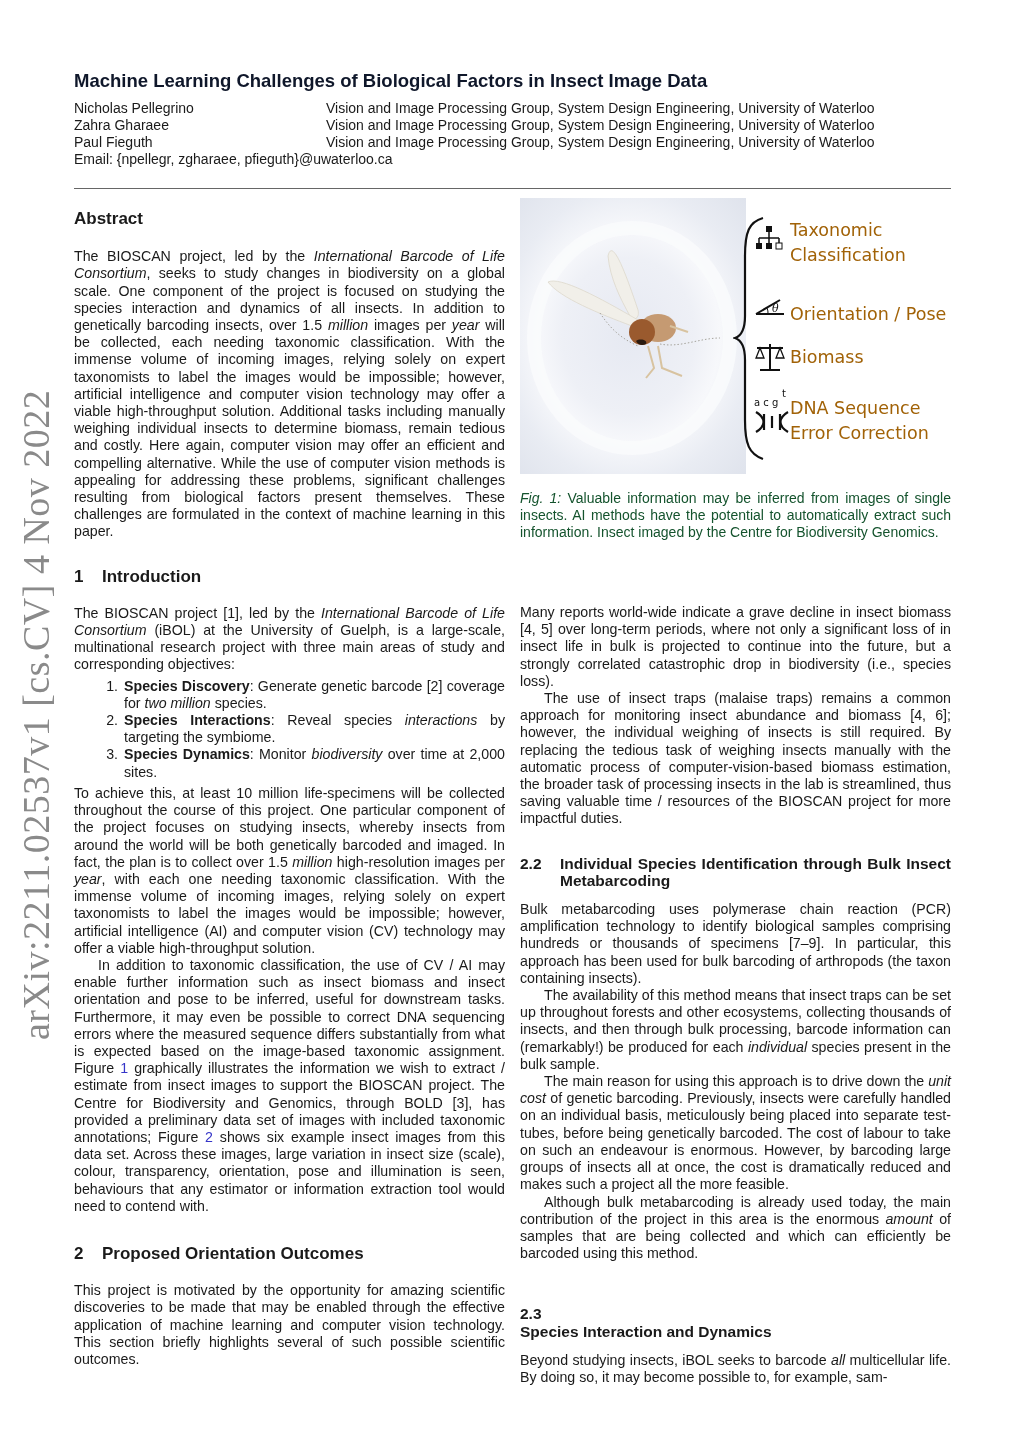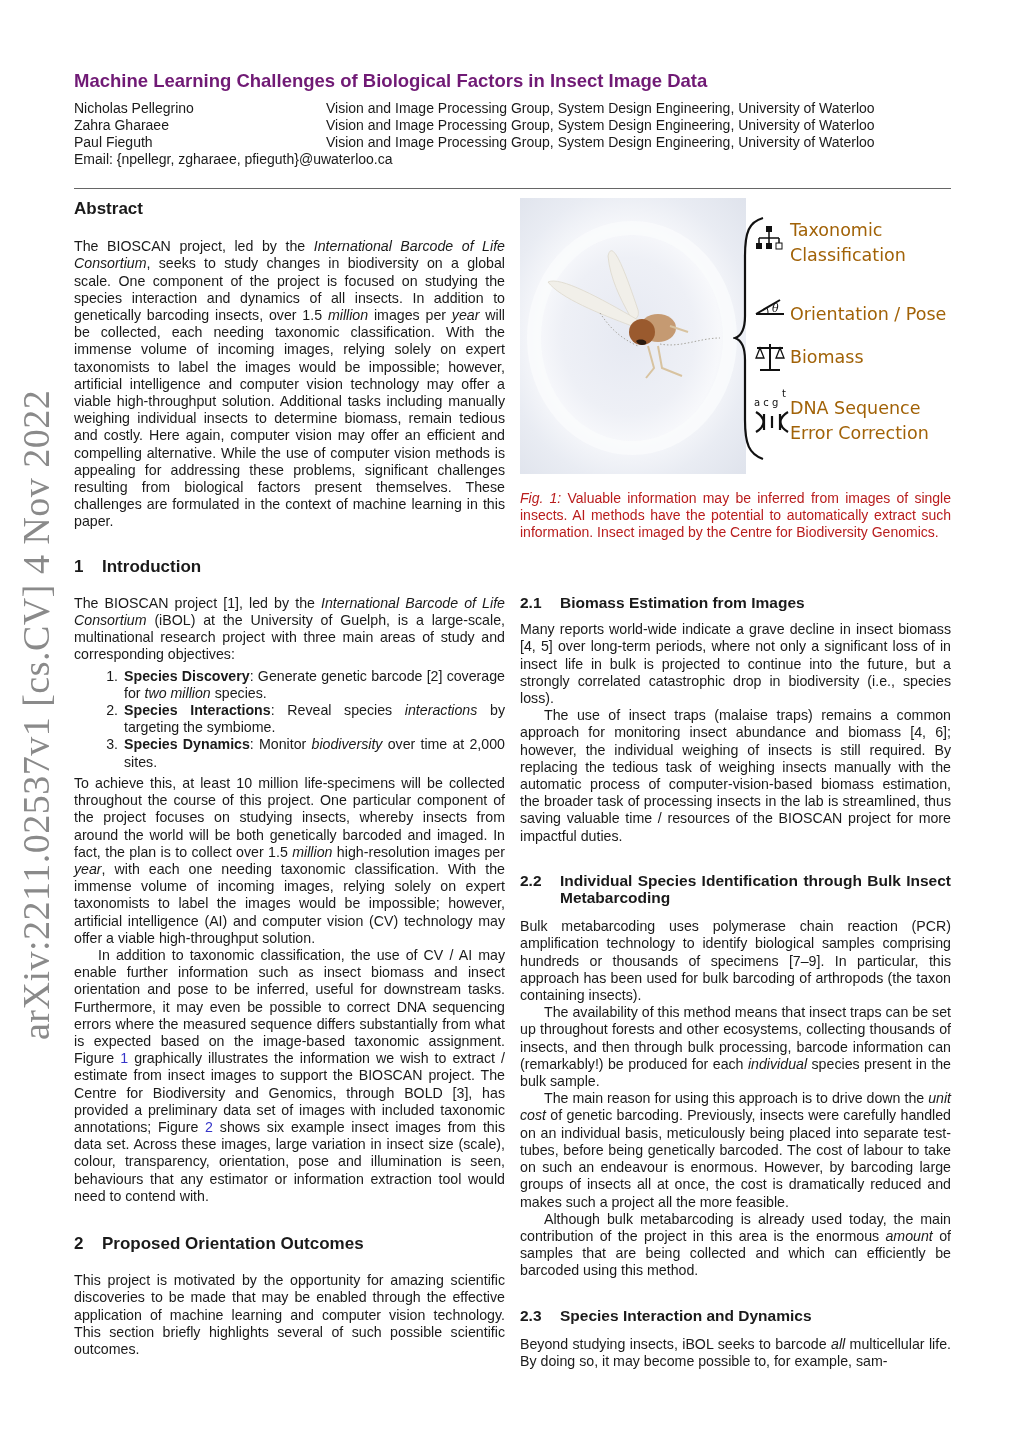--- a/index.html
+++ b/index.html
@@ -1,20 +1,20 @@
 <!DOCTYPE html>
 <html><head>
 <meta charset="utf-8">
 <style>
   html, body { margin:0; padding:0; background:#ffffff; }
   body { width:1024px; height:1448px; position:relative; overflow:hidden;
          font-family:"Liberation Sans", sans-serif; color:#1a1a1a; }
   .arxiv { position:absolute; left:14px; top:1040px; transform-origin:0 0; transform:rotate(-90deg);
            font-family:"Liberation Serif", serif; font-size:38px; color:#8a8a8a; white-space:nowrap; letter-spacing:0.5px; }
-  .title { position:absolute; left:74px; top:70px; font-size:18.5px; font-weight:bold; color:#701a75; }
+  .title { position:absolute; left:74px; top:70px; font-size:18.5px; font-weight:bold; color:#0f172a; }
   .authors { position:absolute; left:74px; top:100px; font-size:14px; line-height:17px; }
   .authors .row { display:flex; }
   .authors .name { width:252px; }
   .rule { position:absolute; left:74px; top:188px; width:877px; height:1px; background:#666; }
   .col { position:absolute; width:431px; font-size:14.2px; line-height:17.2px; text-align:justify; }
   .col-left { left:74px; top:198px; }
   .col-right { left:520px; top:594px; }
   h2 { font-size:17px; font-weight:bold; margin:0; }
   h3 { font-size:15.5px; font-weight:bold; margin:0; display:flex; }
   h3 .num { width:40px; flex:none; }
@@ -25,21 +25,21 @@
   .ref { color:#3535c8; }
   ol { margin:4px 0 4px 0; padding-left:48px; }
   ol li { padding-left:2px; }
   .figure { position:absolute; left:520px; top:198px; width:431px; }
   .fig-img { position:relative; width:431px; height:276px; }
   .photo { position:absolute; left:0; top:0; width:226px; height:276px;
            background:radial-gradient(ellipse at 48% 50%, #e6e9f2 0%, #eef0f6 40%, #f7f8fb 55%, #e9ecf3 75%, #dfe3ec 100%); }
   .brace { position:absolute; left:213px; top:18px; }
   .fig-item { position:absolute; left:270px; font-family:"DejaVu Sans", sans-serif; font-size:17.5px; line-height:25px; color:#a16207; }
   .fig-icon { position:absolute; left:234px; }
-  .caption { margin-top:16px; font-size:14px; line-height:17px; color:#b91c1c; text-align:justify; }
+  .caption { margin-top:16px; font-size:14px; line-height:17px; color:#14532d; text-align:justify; }
 </style>
 </head>
 <body>
 
 <div class="arxiv">arXiv:2211.02537v1  [cs.CV]  4 Nov 2022</div>
 
 <div class="title">Machine Learning Challenges of Biological Factors in Insect Image Data</div>
 
 <div class="authors">
   <div class="row">
@@ -53,21 +53,21 @@
   <div class="row">
     <span class="name">Paul Fieguth</span>
     <span>Vision and Image Processing Group, System Design Engineering, University of Waterloo</span>
   </div>
   <div>Email: {npellegr, zgharaee, pfieguth}@uwaterloo.ca</div>
 </div>
 
 <div class="rule"></div>
 
 <div class="col col-left">
-  <h2 style="margin-top:2px;">Abstract</h2>
+  <h2 style="margin-top:12px;">Abstract</h2>
   <p style="margin-top:21px;"><span>The BIOSCAN project, led by the </span><em>International Barcode of Life Consortium</em><span>, seeks to study changes in biodiversity on a global scale. One component of the project is focused on studying the species interaction and dynamics of all insects. In addition to genetically barcoding insects, over 1.5 </span><em>million</em><span> images per </span><em>year</em><span> will be collected, each needing taxonomic classification.  With the immense volume of incoming images, relying solely on expert taxonomists to label the images would be impossible; however, artificial intelligence and computer vision technology may offer a viable high-throughput solution. Additional tasks including manually weighing individual insects to determine biomass, remain tedious and costly. Here again, computer vision may offer an efficient and compelling alternative. While the use of computer vision methods is appealing for addressing these problems, significant challenges resulting from biological factors present themselves.  These challenges are formulated in the context of machine learning in this paper.</span></p>
 
   <h2 style="margin-top:27px;"><span class="num">1</span><span>Introduction</span></h2>
   <p style="margin-top:20px;"><span>The BIOSCAN project [1], led by the </span><em>International Barcode of Life Consortium</em><span> (iBOL) at the University of Guelph, is a large-scale, multinational research project with three main areas of study and corresponding objectives:</span></p>
   <ol>
     <li><b>Species Discovery</b><span>: Generate genetic barcode [2] coverage for </span><em>two million</em><span> species.</span></li>
     <li><b>Species Interactions</b><span>:  Reveal species </span><em>interactions</em><span> by targeting the symbiome.</span></li>
     <li><b>Species Dynamics</b><span>:  Monitor </span><em>biodiversity</em><span> over time at 2,000 sites.</span></li>
   </ol>
   <p><span>To achieve this, at least 10 million life-specimens will be collected throughout the course of this project. One particular component of the project focuses on studying insects, whereby insects from around the world will be both genetically barcoded and imaged.  In fact, the plan is to collect over 1.5 </span><em>million</em><span> high-resolution images per </span><em>year</em><span>, with each one needing taxonomic classification.  With the immense volume of incoming images, relying solely on expert taxonomists to label the images would be impossible; however, artificial intelligence (AI) and computer vision (CV) technology may offer a viable high-throughput solution.</span></p>
@@ -129,34 +129,30 @@
     </svg>
     <div class="fig-item" style="top:198px;">
         <div>DNA Sequence</div>
         <div>Error Correction</div>
       </div>
   </div>
   <p class="caption"><em>Fig. 1:</em><span> Valuable information may be inferred from images of single insects.  AI methods have the potential to automatically extract such information. Insect imaged by the Centre for Biodiversity Genomics.</span></p>
 </div>
 
 <div class="col col-right">
-  <h3>
-      <span class="num">2.1</span>
-      <span>Biomass Estimation from Images</span>
-    </h3>
   <p style="margin-top:10px;">Many reports world-wide indicate a grave decline in insect biomass [4, 5] over long-term periods, where not only a significant loss of in insect life in bulk is projected to continue into the future, but a strongly correlated catastrophic drop in biodiversity (i.e., species loss).</p>
   <p class="indent">The use of insect traps (malaise traps) remains a common approach for monitoring insect abundance and biomass [4, 6]; however, the individual weighing of insects is still required.  By replacing the tedious task of weighing insects manually with the automatic process of computer-vision-based biomass estimation, the broader task of processing insects in the lab is streamlined, thus saving valuable time / resources of the BIOSCAN project for more impactful duties.</p>
 
   <h3 style="margin-top:27px;">
       <span class="num">2.2</span>
       <span style="text-align:justify;">Individual Species Identification through Bulk Insect Metabarcoding</span>
     </h3>
   <p style="margin-top:12px;">Bulk metabarcoding uses polymerase chain reaction (PCR) amplification technology to identify biological samples comprising hundreds or thousands of specimens [7–9].  In particular, this approach has been used for bulk barcoding of arthropods (the taxon containing insects).</p>
   <p class="indent"><span>The availability of this method means that insect traps can be set up throughout forests and other ecosystems, collecting thousands of insects, and then through bulk processing, barcode information can (remarkably!) be produced for each </span><em>individual</em><span> species present in the bulk sample.</span></p>
   <p class="indent"><span>The main reason for using this approach is to drive down the </span><em>unit cost</em><span> of genetic barcoding.  Previously, insects were carefully handled on an individual basis, meticulously being placed into separate test-tubes, before being genetically barcoded. The cost of labour to take on such an endeavour is enormous. However, by barcoding large groups of insects all at once, the cost is dramatically reduced and makes such a project all the more feasible.</span></p>
   <p class="indent"><span>Although bulk metabarcoding is already used today, the main contribution of the project in this area is the enormous </span><em>amount</em><span> of samples that are being collected and which can efficiently be barcoded using this method.</span></p>
 
-  <h3 style="margin-top:27px;">
+  <h3 style="margin-top:43px;flex-direction:column;">
       <span class="num">2.3</span>
       <span>Species Interaction and Dynamics</span>
     </h3>
   <p style="margin-top:12px;"><span>Beyond studying insects, iBOL seeks to barcode </span><em>all</em><span> multicellular life.  By doing so, it may become possible to, for example, sam-</span></p>
 </div>
 
 </body></html>

